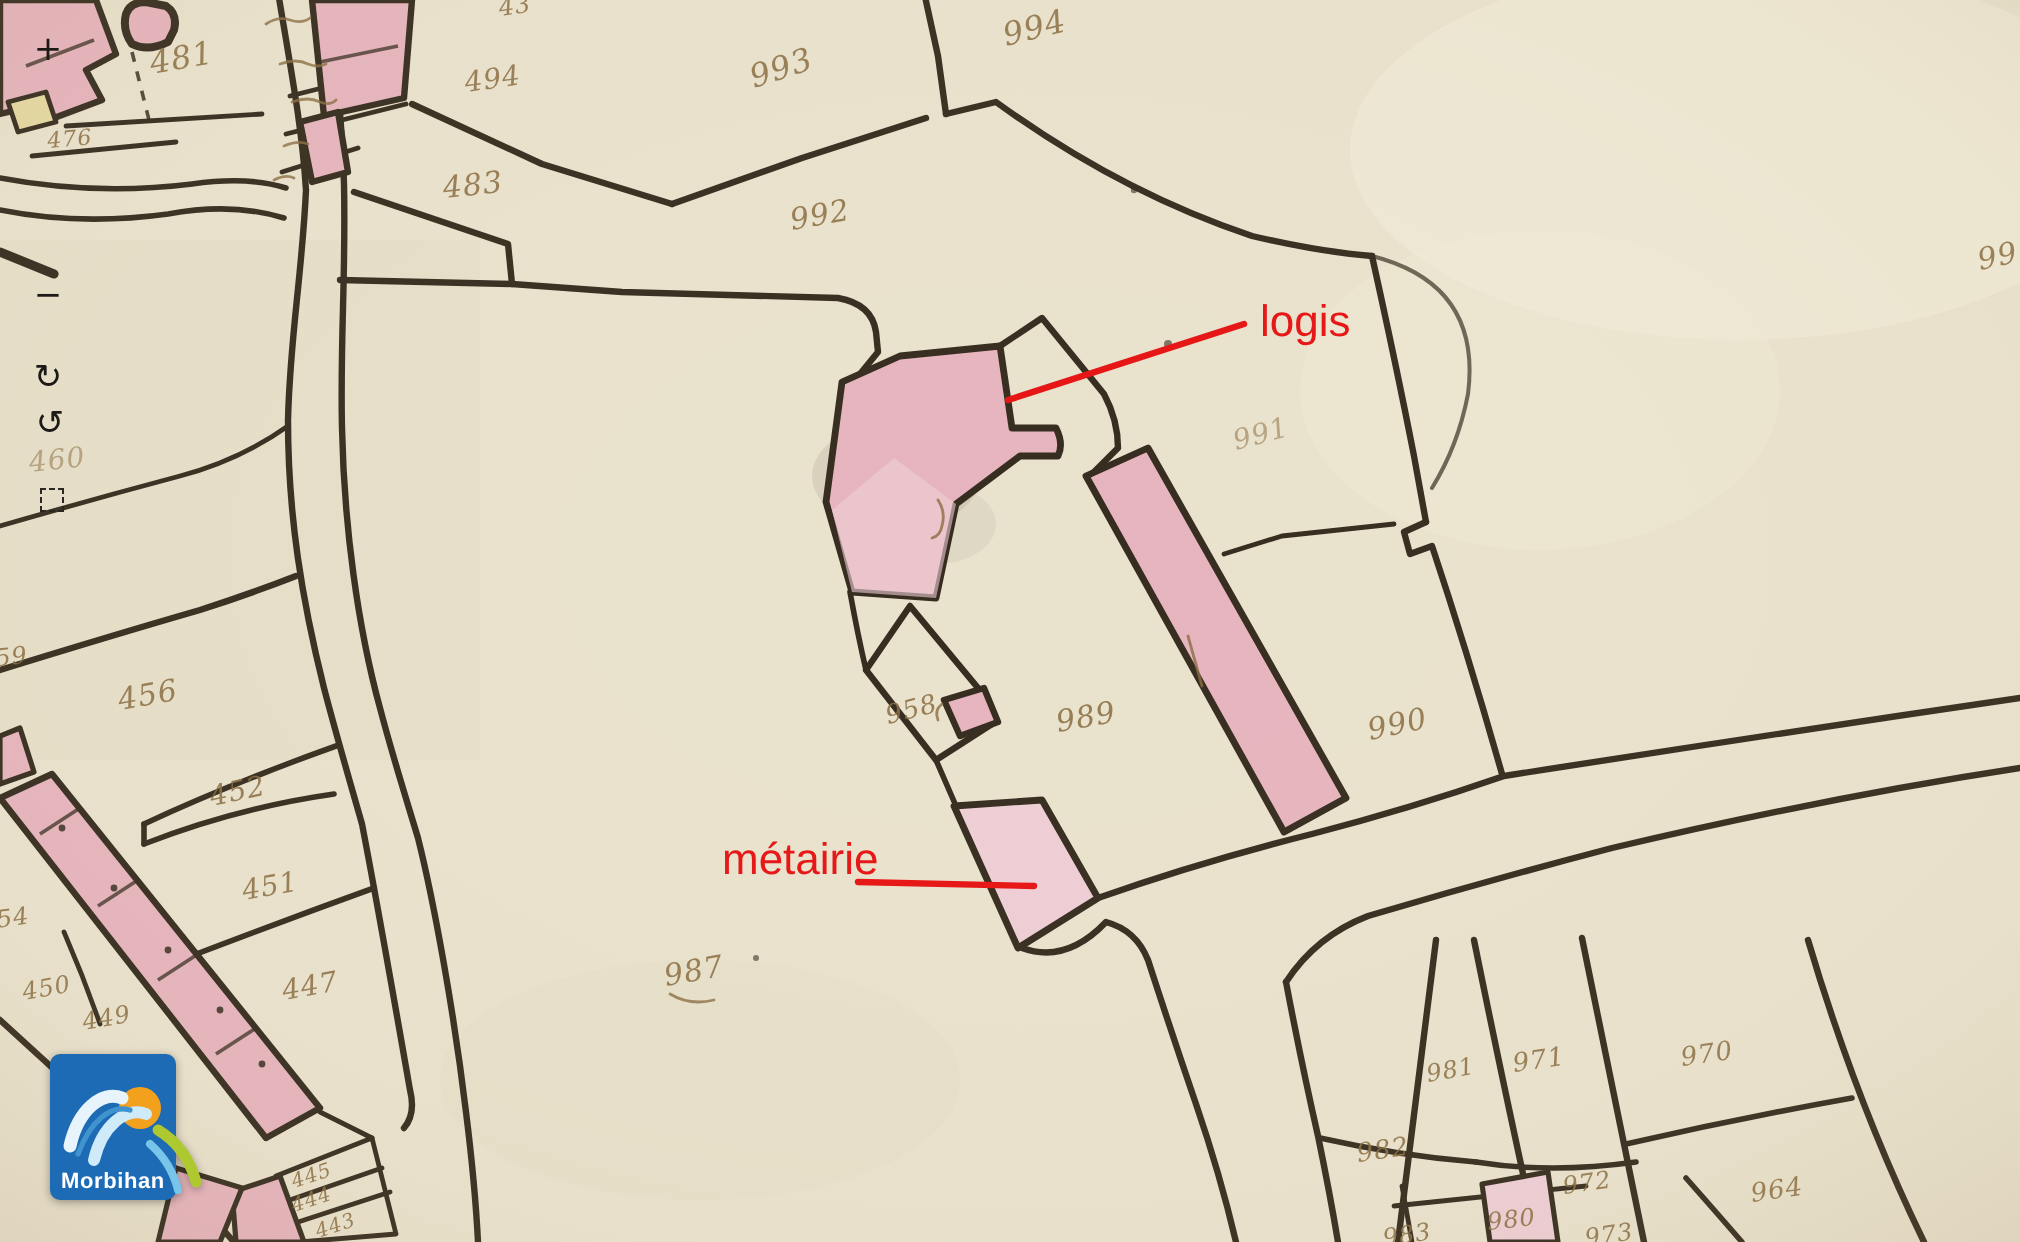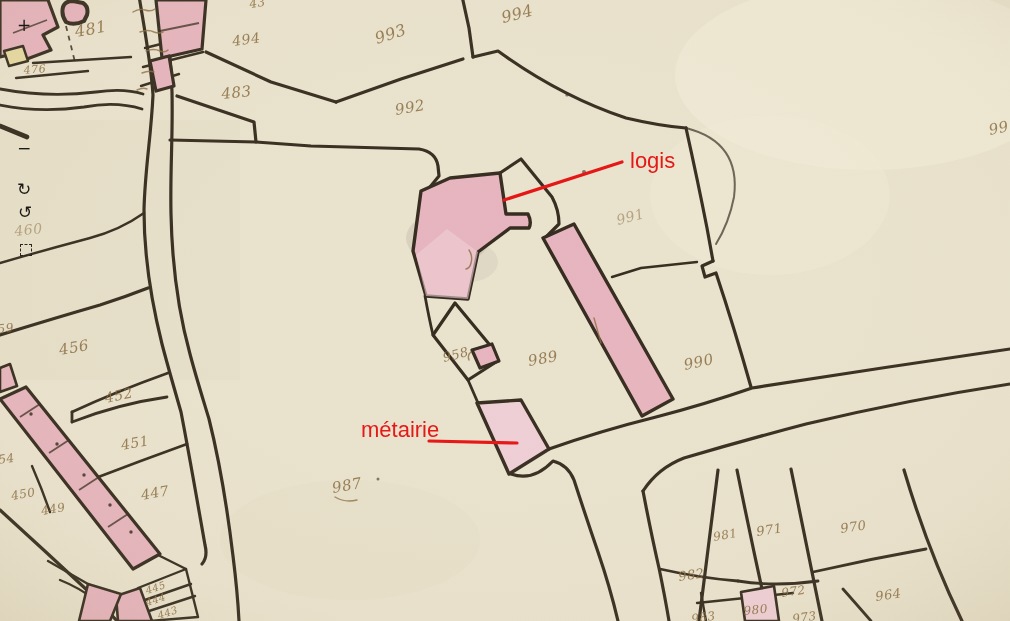--- a/index.html
+++ b/index.html
@@ -234,14 +234,26 @@
         <span class="glyph">↻</span>
       </div>
       <div class="ctl" style="left: 16px; top: 203px;">
         <span class="glyph">↺</span>
       </div>
       <div class="ctl" style="left: 17px; top: 241px;">
         <span class="dsq"></span>
       </div>
     </div>
 
+  <div class="logo">
+    <svg width="92" height="84" viewBox="0 0 92 84">
+      <rect x="2" y="2" width="63" height="73" rx="5" style="fill:var(--logo-blue,#1d6bb4)"></rect>
+      <path d="M56,40 C66,46 72,55 75,66" fill="none" style="stroke:var(--logo-leaf,#aec92f)" stroke-width="5.5" stroke-linecap="round"></path>
+      <path d="M52,47 C60,54 64,62 66,70" fill="none" style="stroke:var(--logo-water,#79c4e9)" stroke-width="4" stroke-linecap="round"></path>
+      <circle cx="47" cy="29" r="10.5" style="fill:var(--logo-sun,#f3a01c)"></circle>
+      <path d="M12,48 C16,30 28,20 38,24" fill="none" style="stroke:var(--logo-wave,#e8f4fb)" stroke-width="6.5" stroke-linecap="round"></path>
+      <path d="M24,55 C28,38 40,28 50,32" fill="none" stroke="#cfeaf8" stroke-width="6" stroke-linecap="round"></path>
+      <path d="M16,52 C22,36 32,27 42,30" fill="none" stroke="#3f93cf" stroke-width="2.6" stroke-linecap="round"></path>
+      <text class="logo-label" x="33.5" y="69" text-anchor="middle">Morbihan</text>
+    </svg>
+  </div>
 
 </div>
 
 </body></html>

